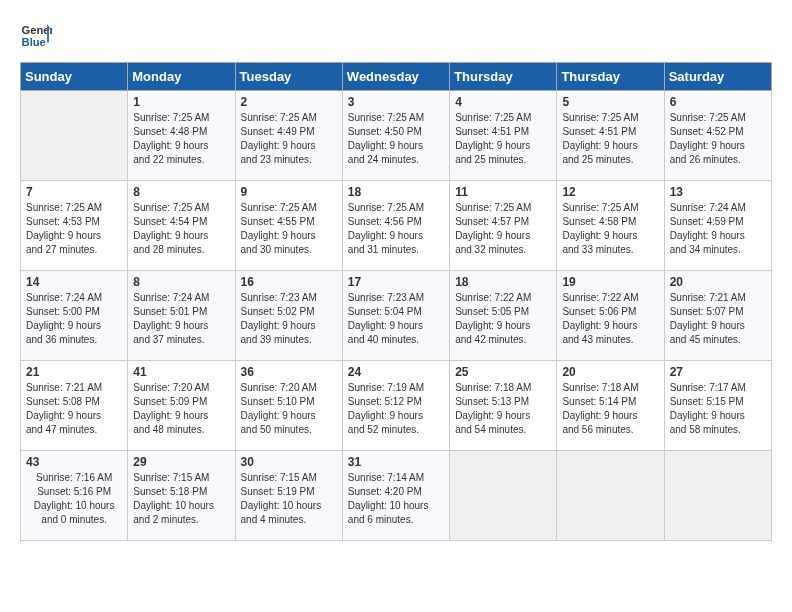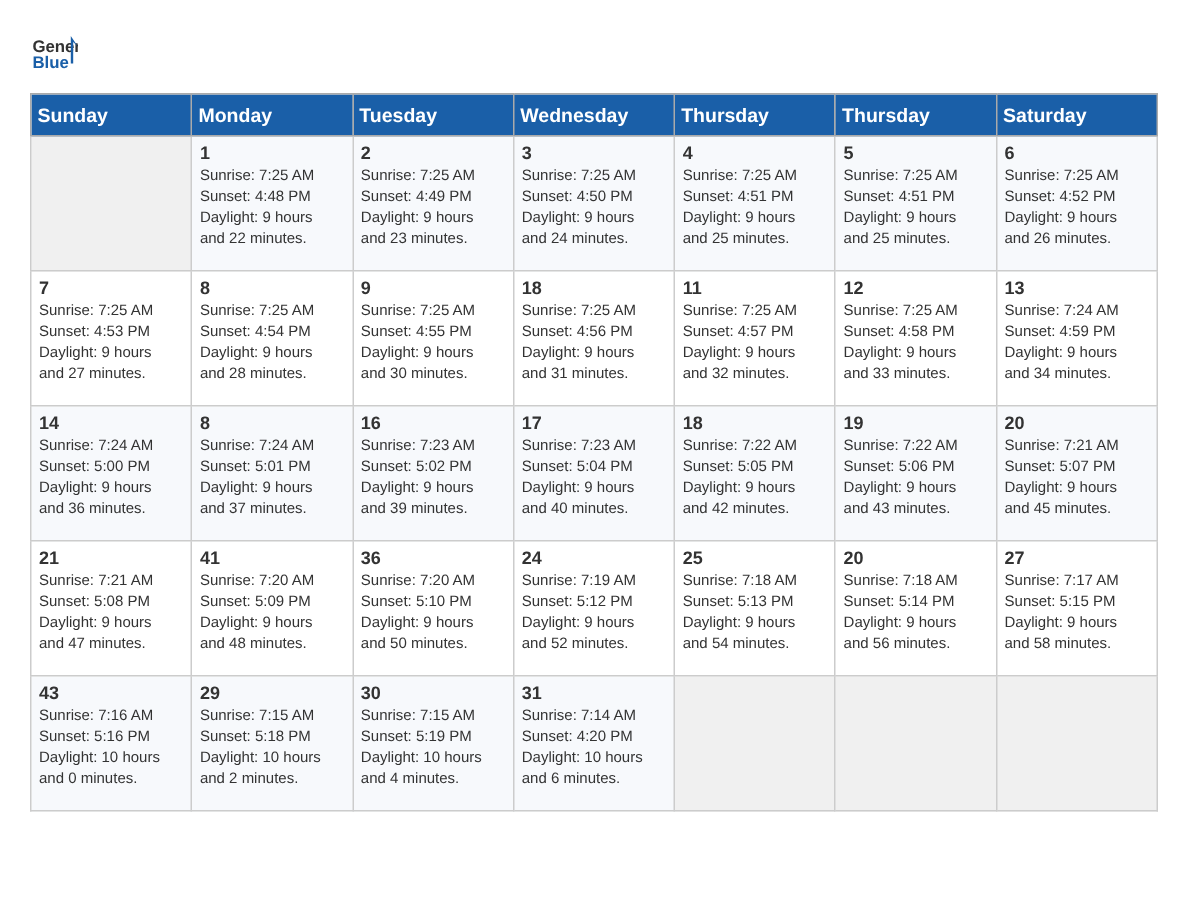--- a/index.html
+++ b/index.html
@@ -306,21 +306,21 @@
           <span class="day-number">27</span>
           <div class="cell-text" style="white-space: pre-line;">Sunrise: 7:17 AM
 Sunset: 5:15 PM
 Daylight: 9 hours
 and 58 minutes.</div>
         </td>
       </tr>
       <tr>
         <td>
           <span class="day-number">43</span>
-          <div class="cell-text" style="white-space: pre-line;">Sunrise: 7:16 AM
+          <div class="cell-text" style="white-space: pre-line; text-align: center;">Sunrise: 7:16 AM
 Sunset: 5:16 PM
 Daylight: 10 hours
 and 0 minutes.</div>
         </td>
         <td>
           <span class="day-number">29</span>
           <div class="cell-text" style="white-space: pre-line;">Sunrise: 7:15 AM
 Sunset: 5:18 PM
 Daylight: 10 hours
 and 2 minutes.</div>

